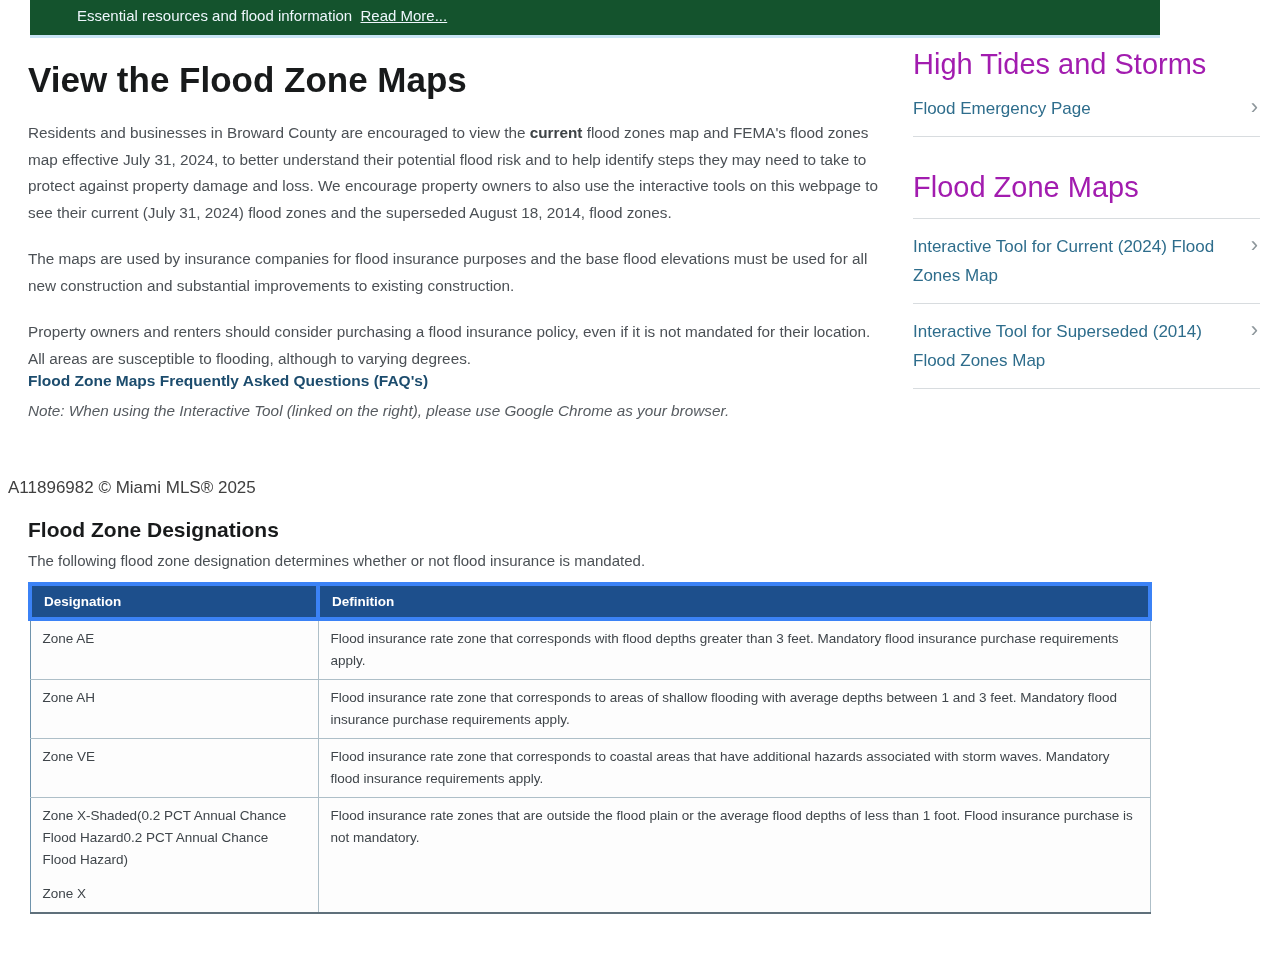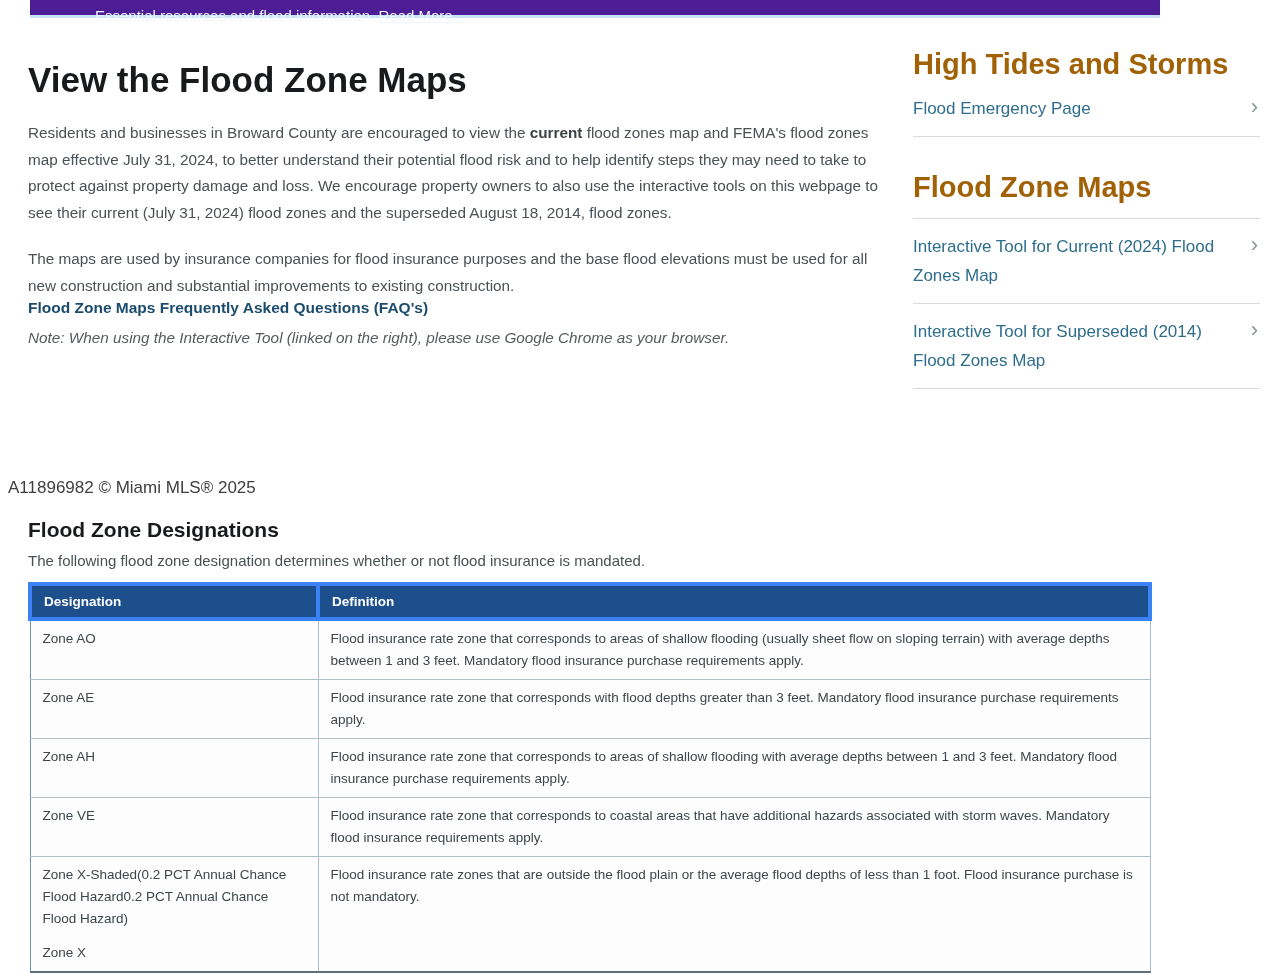--- a/index.html
+++ b/index.html
@@ -1,40 +1,40 @@
 <!DOCTYPE html>
 <html><head>
 <meta charset="utf-8">
 <style>
   * { margin:0; padding:0; box-sizing:border-box; }
   html,body { background:#fff; }
   body { font-family:"Liberation Sans", sans-serif; }
   .page { position:relative; width:1284px; height:980px; background:#ffffff; overflow:hidden; }
 
   
-  .banner { position:absolute; left:30px; top:0; width:1130px; height:18px;
-            background:#4c1d95; border-bottom:3px solid #c9e4f6;
-            color:#eef6fc; font-size:15px; line-height:31px; padding-left:65px; }
+  .banner { position:absolute; left:30px; top:0; width:1130px; height:38px;
+            background:#14532d; border-bottom:3px solid #c9e4f6;
+            color:#eef6fc; font-size:15px; line-height:31px; padding-left:47px; }
   .banner a { color:#eef6fc; text-decoration:underline; cursor:pointer; }
 
   
   .article { position:absolute; left:28px; top:60px; width:856px; color:#4b5055; }
   .article h1 { font-size:35px; font-weight:bold; color:#181a1b; letter-spacing:0; margin-bottom:16px; }
   .article p { font-size:15.3px; line-height:26.5px; margin-top:20px; }
   .article p b { color:#3e4346; }
   .faq-link { display:inline-block; font-size:15.5px; font-weight:bold;
               color:#1c4c6d; text-decoration:none; cursor:pointer; }
   .note { font-style:italic; color:#565b60; margin-top:8px !important; }
 
   
   .watermark { position:absolute; left:8px; top:478px; font-size:17px; color:#404040; }
 
   
   .sidebar { position:absolute; left:913px; top:48px; width:347px; }
-  .sidebar h2 { font-size:29px; font-weight:bold; color:#a16207; }
+  .sidebar h2 { font-size:29px; font-weight:normal; color:#a21caf; }
   .side-link { position:relative; display:block; padding:13px 28px 13px 0;
                font-size:17px; line-height:29px; color:#2e6d8c; text-decoration:none; cursor:pointer; }
   .side-link .chev { position:absolute; right:2px; top:11px; font-size:22px; color:#8e979c; }
   .divider { border-bottom:1px solid #d8dcdf; }
   .sidebar .gap { height:34px; }
   .sidebar .head-rule { margin-top:14px; }
 
   
   .designations { position:absolute; left:28px; top:518px; width:1124px; }
   .designations h2 { font-size:21px; font-weight:bold; color:#181a1b; }
@@ -57,20 +57,21 @@
 
   <div class="banner">
     <span>Essential resources and flood information</span>
     <span>&nbsp;</span><a>Read More...</a>
   </div>
 
   <div class="article">
     <h1>View the Flood Zone Maps</h1>
     <p><span>Residents and businesses in Broward County are encouraged to view the </span><b>current</b><span> flood zones map and FEMA's flood zones map effective July 31, 2024, to better understand their potential flood risk and to help identify steps they may need to take to protect against property damage and loss. We encourage property owners to also use the interactive tools on this webpage to see their current (July 31, 2024) flood zones and the superseded August 18, 2014, flood zones.</span></p>
     <p>The maps are used by insurance companies for flood insurance purposes and the base flood elevations must be used for all new construction and substantial improvements to existing construction.</p>
+    <p>Property owners and renters should consider purchasing a flood insurance policy, even if it is not mandated for their location. All areas are susceptible to flooding, although to varying degrees.</p>
     <a class="faq-link">Flood Zone Maps Frequently Asked Questions (FAQ's)</a>
     <p class="note">Note: When using the Interactive Tool (linked on the right), please use Google Chrome as your browser.</p>
   </div>
 
   <div class="watermark">A11896982 © Miami MLS® 2025</div>
 
   <div class="sidebar">
     <h2>High Tides and Storms</h2>
     <a class="side-link">
       <span>Flood Emergency Page</span>
@@ -104,24 +105,20 @@
           <col>
         </colgroup>
       <thead>
         <tr>
           <th>Designation</th>
           <th>Definition</th>
         </tr>
       </thead>
       <tbody>
         <tr>
-          <td>Zone AO</td>
-          <td>Flood insurance rate zone that corresponds to areas of shallow flooding (usually sheet flow on sloping terrain) with average depths between 1 and 3 feet. Mandatory flood insurance purchase requirements apply.</td>
-        </tr>
-        <tr>
           <td>Zone AE</td>
           <td>Flood insurance rate zone that corresponds with flood depths greater than 3 feet. Mandatory flood insurance purchase requirements apply.</td>
         </tr>
         <tr>
           <td>Zone AH</td>
           <td>Flood insurance rate zone that corresponds to areas of shallow flooding with average depths between 1 and 3 feet. Mandatory flood insurance purchase requirements apply.</td>
         </tr>
         <tr>
           <td>Zone VE</td>
           <td>Flood insurance rate zone that corresponds to coastal areas that have additional hazards associated with storm waves. Mandatory flood insurance requirements apply.</td>

